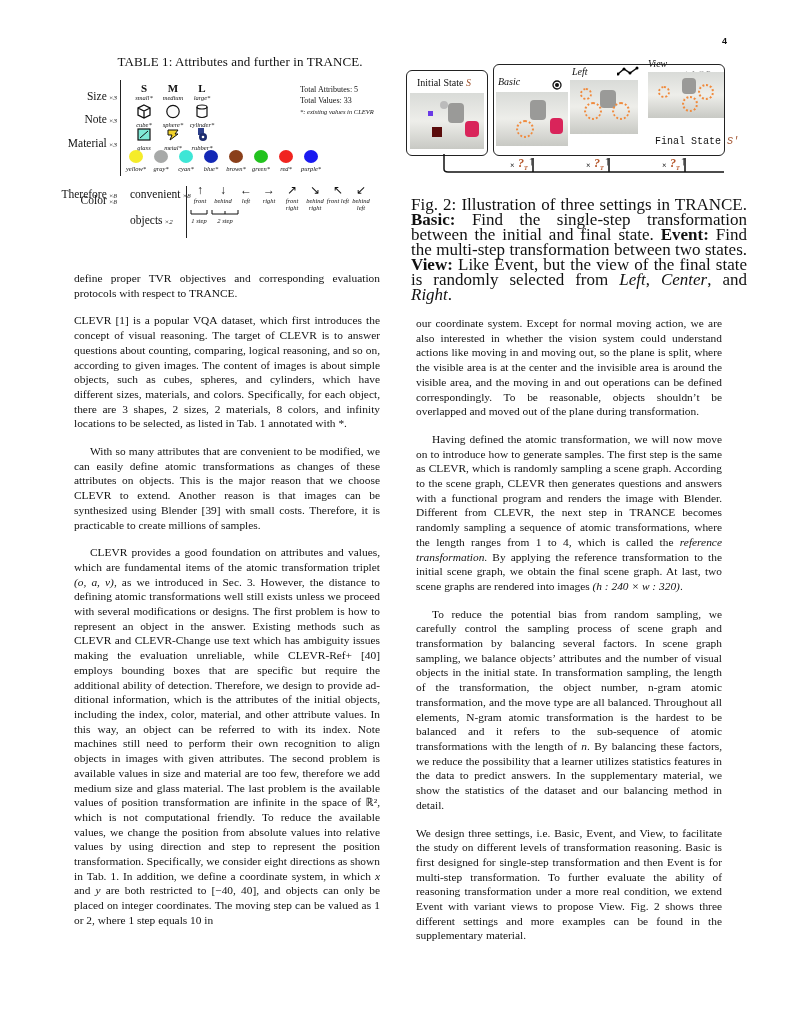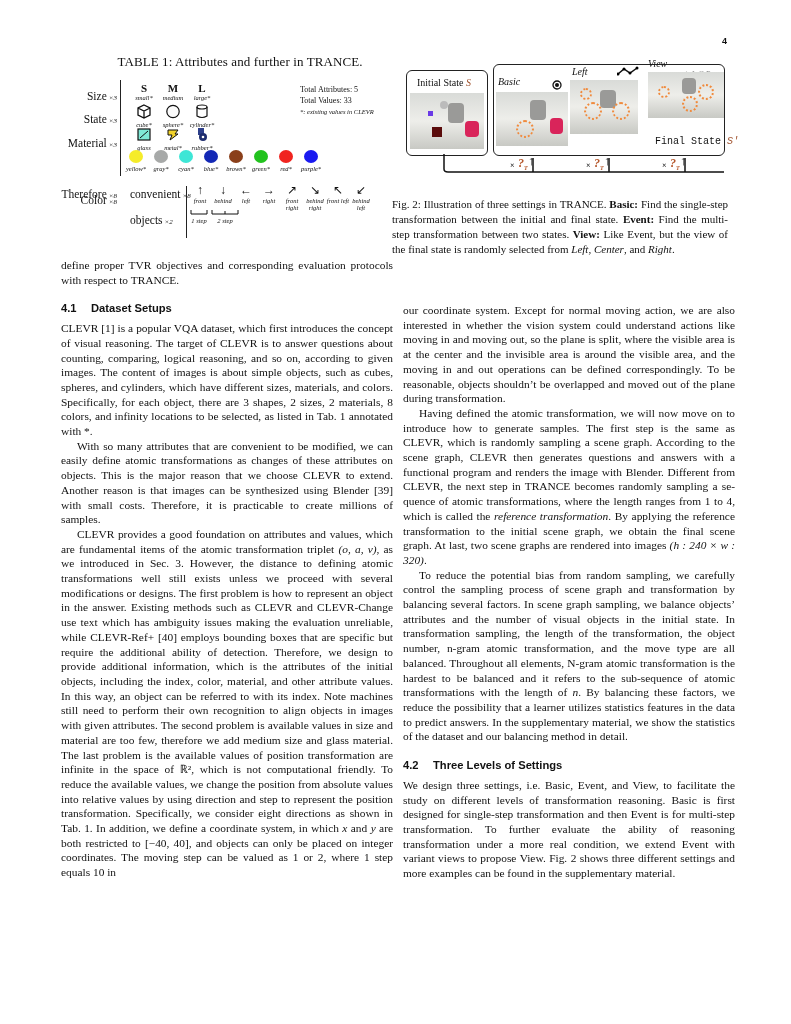--- a/index.html
+++ b/index.html
@@ -32,26 +32,26 @@
   .fig .var { color: #a0522d; font-style: italic; }
   .fig .set-box { position: absolute; left: 93px; top: 6px; width: 230px; height: 90px; border: 1.5px solid #222; border-radius: 6px; }
   .fig .img { position: absolute; background: linear-gradient(180deg, #d9dbd8 0%, #eeeeea 50%, #c8c9c4 100%); }
   .fig .obj { position: absolute; }
   .fig .dashed { border: 2px dotted #f08a3c; border-radius: 50%; }
   .fig .italic-label { position: absolute; font-style: italic; font-size: 10px; }
   .fig .qmark { position: absolute; font-size: 12px; font-weight: bold; color: #b5562a; font-style: italic; }
   .fig .times { position: absolute; font-size: 8px; font-weight: bold; }
   .fig .up-arrow { position: absolute; font-size: 13px; font-weight: bold; }
 
-  .fig-caption { position: absolute; left: 392px; top: 197px; width: 336px; font-size: 11px; line-height: 15px; text-align: justify; }
+  .fig-caption { position: absolute; left: 411px; top: 197px; width: 336px; font-size: 17px; line-height: 15px; text-align: justify; }
   .fig-caption b { font-weight: bold; }
 
   
   .col { position: absolute; width: 332px; font-size: 11.4px; line-height: 14.7px; text-align: justify; hyphens: manual; }
-  .col p { margin: 0; }
+  .col p { margin: 13px; }
   .col p.indent { text-indent: 16px; }
   .sec-heading { font-family: "Liberation Sans", sans-serif; font-weight: bold; font-size: 11.2px; margin: 12px 0 5px 0; }
   .sec-heading .num { display: inline-block; width: 30px; }
   .math { font-style: italic; }
 </style>
 </head>
 <body>
 
 <div class="page-num">4</div>
 
@@ -73,21 +73,21 @@
       <span class="sizeL">L</span>
       <span class="tl">large*</span>
     </div>
 
   <div class="totals">
     <div>Total Attributes: 5</div>
     <div>Total Values: 33</div>
     <div class="note">*: existing values in CLEVR</div>
   </div>
 
-  <div class="rowlabel" style="top:33px;"><span>State</span><span class="mult">×3</span></div>
+  <div class="rowlabel" style="top:33px;"><span>Note</span><span class="mult">×3</span></div>
   <div class="cell" style="left:67px;top:24px;">
     <svg class="icon-box" viewBox="0 0 16 15">
         <path d="M8 1 L14 4 L14 11 L8 14 L2 11 L2 4 Z M2 4 L8 7 L14 4 M8 7 L8 14" fill="none" stroke="#111" stroke-width="1.3"></path>
       </svg>
     <span class="tl">cube*</span>
   </div>
   <div class="cell" style="left:96px;top:24px;">
     <svg class="icon-box" viewBox="0 0 16 15">
         <circle cx="8" cy="7.5" r="6.2" fill="#fafafa" stroke="#111" stroke-width="1.2"></circle>
       </svg>
@@ -234,25 +234,23 @@
   <span>Find the single-step transformation between the initial and final state.</span>
   <b>Event:</b>
   <span>Find the multi-step transformation between two states.</span>
   <b>View:</b>
   <span>Like Event, but the view of the final state is randomly selected from</span>
   <i>Left</i>, <i>Center</i><span>, and</span> <i>Right</i>.
 </div>
 
 <div class="col" style="left:61px;top:258px;">
   <p>define proper TVR objectives and corresponding evaluation protocols with respect to TRANCE.</p>
-  <div class="sec-heading" style="margin-top:14px;"><span class="num">4.1</span><span>Dataset Setups</span></div>
   <p>CLEVR [1] is a popular VQA dataset, which first introduces the concept of visual reasoning. The target of CLEVR is to answer questions about counting, comparing, logical rea­soning, and so on, according to given images. The content of images is about simple objects, such as cubes, spheres, and cylinders, which have different sizes, materials, and colors. Specifically, for each object, there are 3 shapes, 2 sizes, 2 materials, 8 colors, and infinity locations to be selected, as listed in Tab. 1 annotated with *.</p>
   <p class="indent">With so many attributes that are convenient to be modi­fied, we can easily define atomic transformations as changes of these attributes on objects. This is the major reason that we choose CLEVR to extend. Another reason is that images can be synthesized using Blender [39] with small costs. Therefore, it is practicable to create millions of samples.</p>
   <p class="indent"><span>CLEVR provides a good foundation on attributes and values, which are fundamental items of the atomic trans­formation triplet </span><span class="math">(o, a, v)</span><span>, as we introduced in Sec. 3. How­ever, the distance to defining atomic transformations well still exists unless we proceed with several modifications or designs. The first problem is how to represent an ob­ject in the answer. Existing methods such as CLEVR and CLEVR-Change use text which has ambiguity issues making the evaluation unreliable, while CLEVR-Ref+ [40] employs bounding boxes that are specific but require the additional ability of detection. Therefore, we design to provide ad­ditional information, which is the attributes of the initial objects, including the index, color, material, and other at­tribute values. In this way, an object can be referred to with its index. Note machines still need to perform their own recognition to align objects in images with given attributes. The second problem is available values in size and material are too few, therefore we add medium size and glass ma­terial. The last problem is the available values of position transformation are infinite in the space of </span><span>ℝ²</span><span>, which is not computational friendly. To reduce the available values, we change the position from absolute values into relative values by using direction and step to represent the position transformation. Specifically, we consider eight directions as shown in Tab. 1. In addition, we define a coordinate system, in which </span><span class="math">x</span><span> and </span><span class="math">y</span><span> are both restricted to </span><span>[−40, 40]</span><span>, and objects can only be placed on integer coordinates. The moving step can be valued as 1 or 2, where 1 step equals 10 in</span></p>
 </div>
 
 <div class="col" style="left:403px;top:303px;">
   <p>our coordinate system. Except for normal moving action, we are also interested in whether the vision system could understand actions like moving in and moving out, so the plane is split, where the visible area is at the center and the invisible area is around the visible area, and the moving in and out operations can be defined correspondingly. To be reasonable, objects shouldn’t be overlapped and moved out of the plane during transformation.</p>
   <p class="indent"><span>Having defined the atomic transformation, we will now move on to introduce how to generate samples. The first step is the same as CLEVR, which is randomly sampling a scene graph. According to the scene graph, CLEVR then generates questions and answers with a functional program and renders the image with Blender. Different from CLEVR, the next step in TRANCE becomes randomly sampling a se­quence of atomic transformations, where the length ranges from 1 to 4, which is called the </span><i>reference transformation</i><span>. By applying the reference transformation to the initial scene graph, we obtain the final scene graph. At last, two scene graphs are rendered into images </span><span class="math">(h : 240 × w : 320)</span><span>.</span></p>
   <p class="indent"><span>To reduce the potential bias from random sampling, we carefully control the sampling process of scene graph and transformation by balancing several factors. In scene graph sampling, we balance objects’ attributes and the number of visual objects in the initial state. In transformation sampling, the length of the transformation, the object number, n-gram atomic transformation, and the move type are all balanced. Throughout all elements, N-gram atomic transformation is the hardest to be balanced and it refers to the sub-sequence of atomic transformations with the length of </span><span class="math">n</span><span>. By balancing these factors, we reduce the possibility that a learner utilizes statistics features in the data to predict answers. In the sup­plementary material, we show the statistics of the dataset and our balancing method in detail.</span></p>
-  <div class="sec-heading" style="margin-top:14px;"><span class="num">4.2</span><span>Three Levels of Settings</span></div>
   <p>We design three settings, i.e. Basic, Event, and View, to facilitate the study on different levels of transformation rea­soning. Basic is first designed for single-step transformation and then Event is for multi-step transformation. To further evaluate the ability of reasoning transformation under a more real condition, we extend Event with variant views to propose View. Fig. 2 shows three different settings and more examples can be found in the supplementary material.</p>
 </div>
 
 </body></html>

